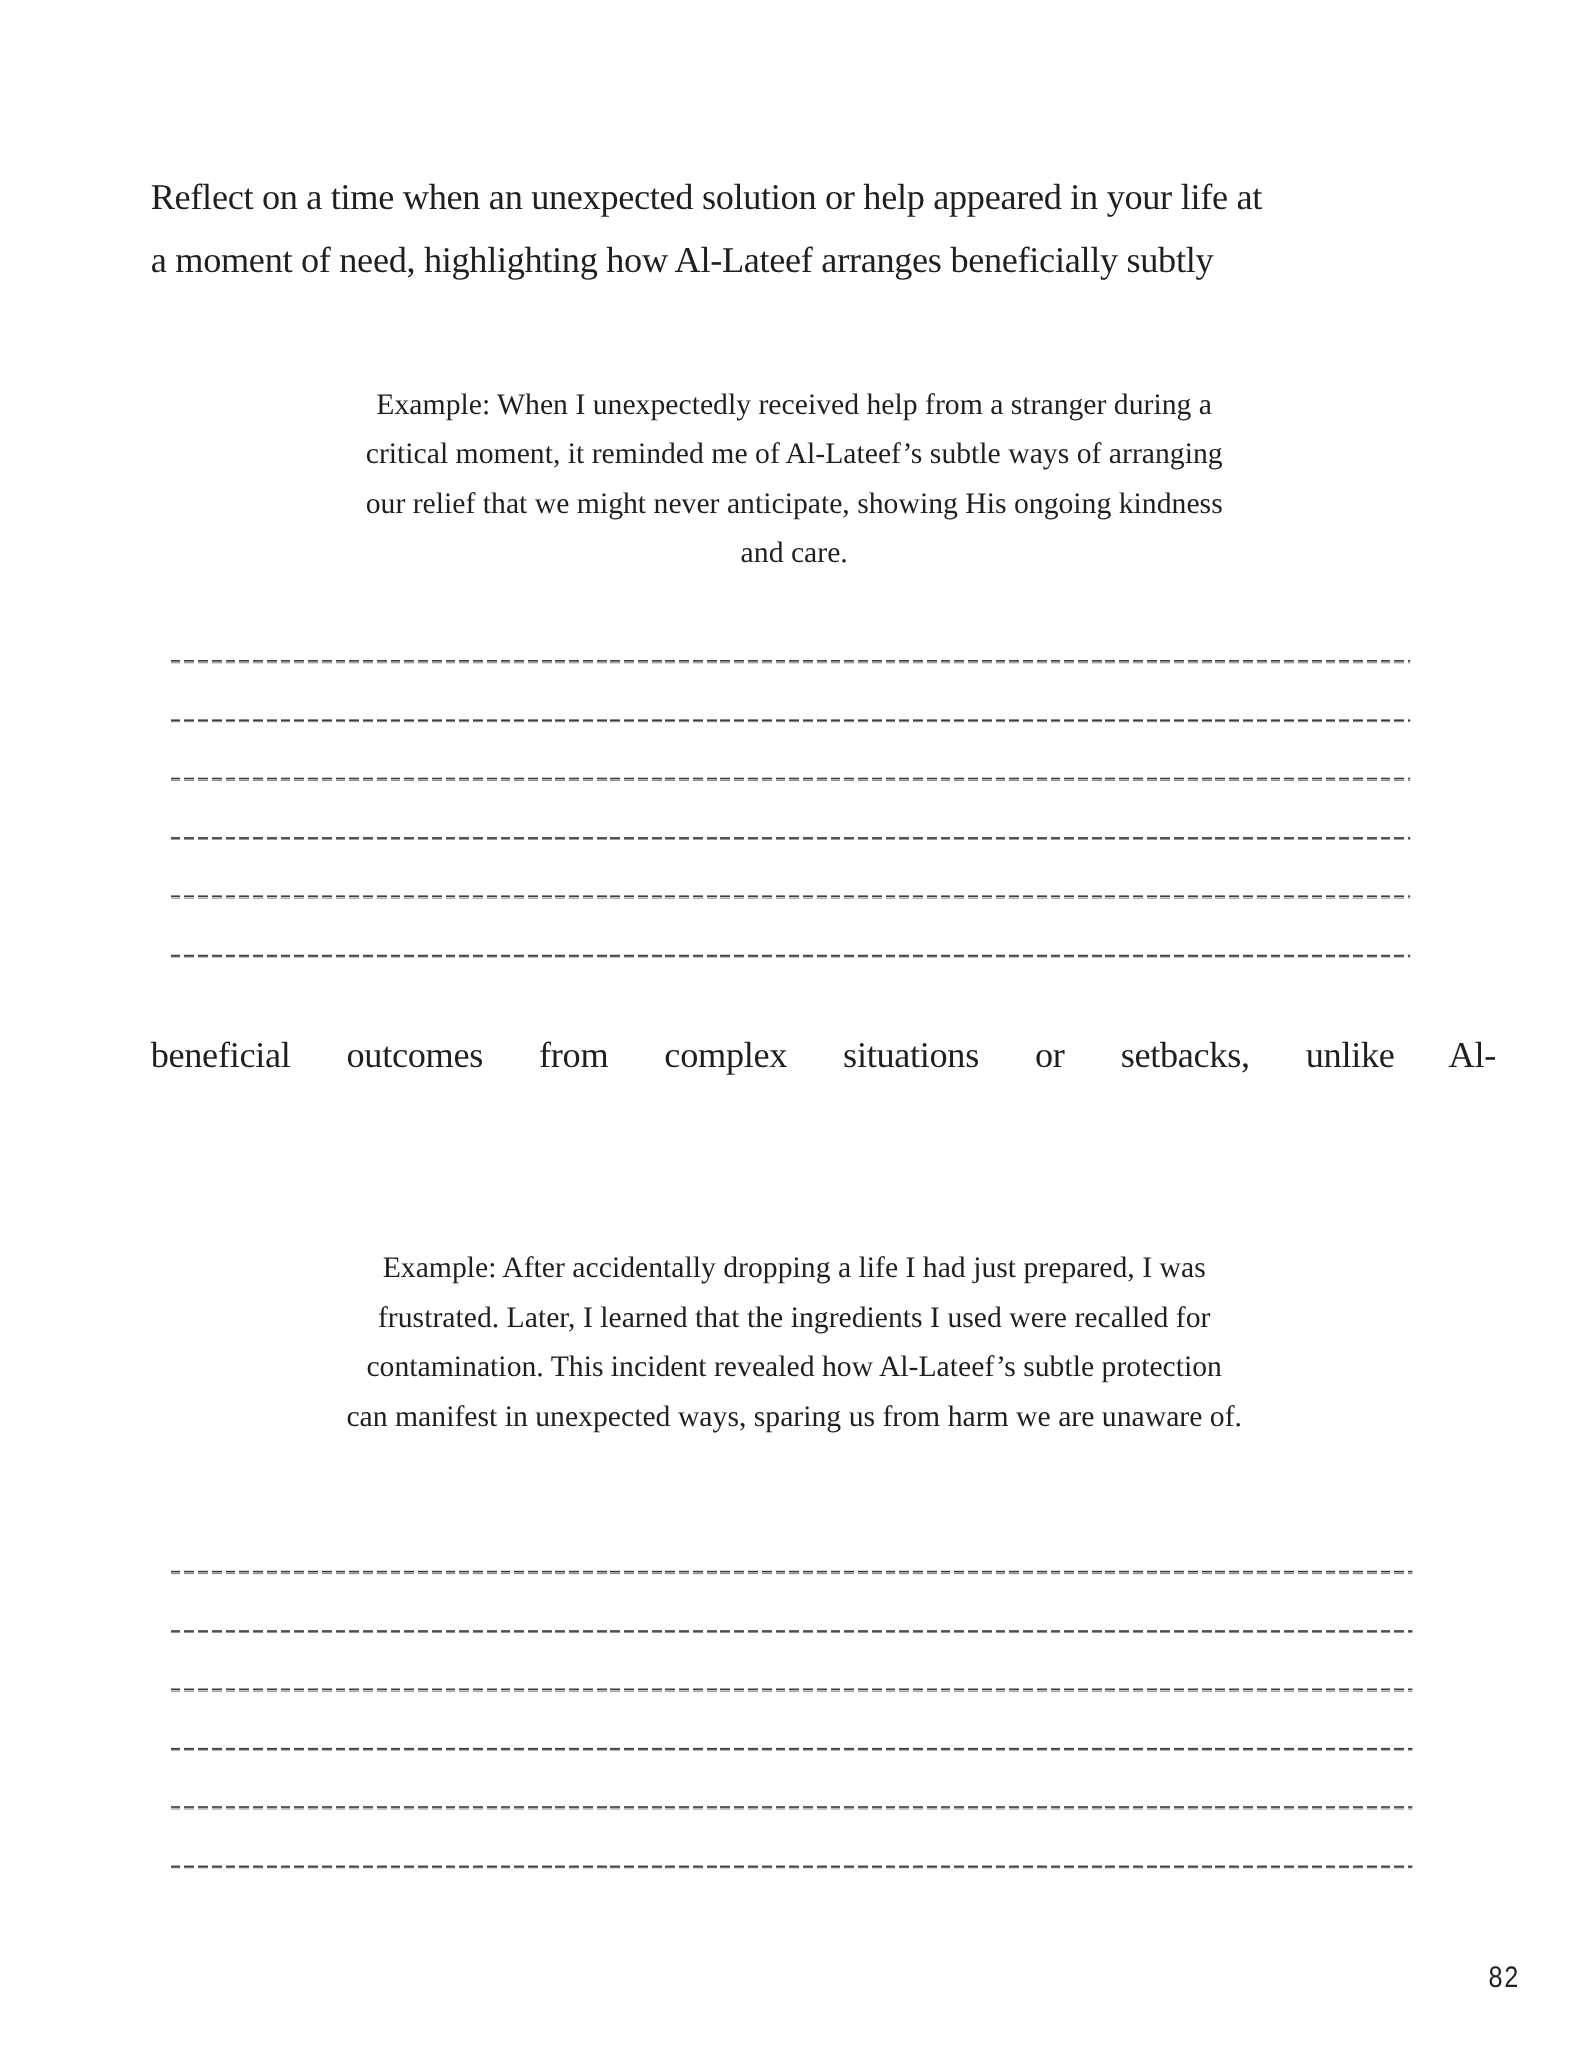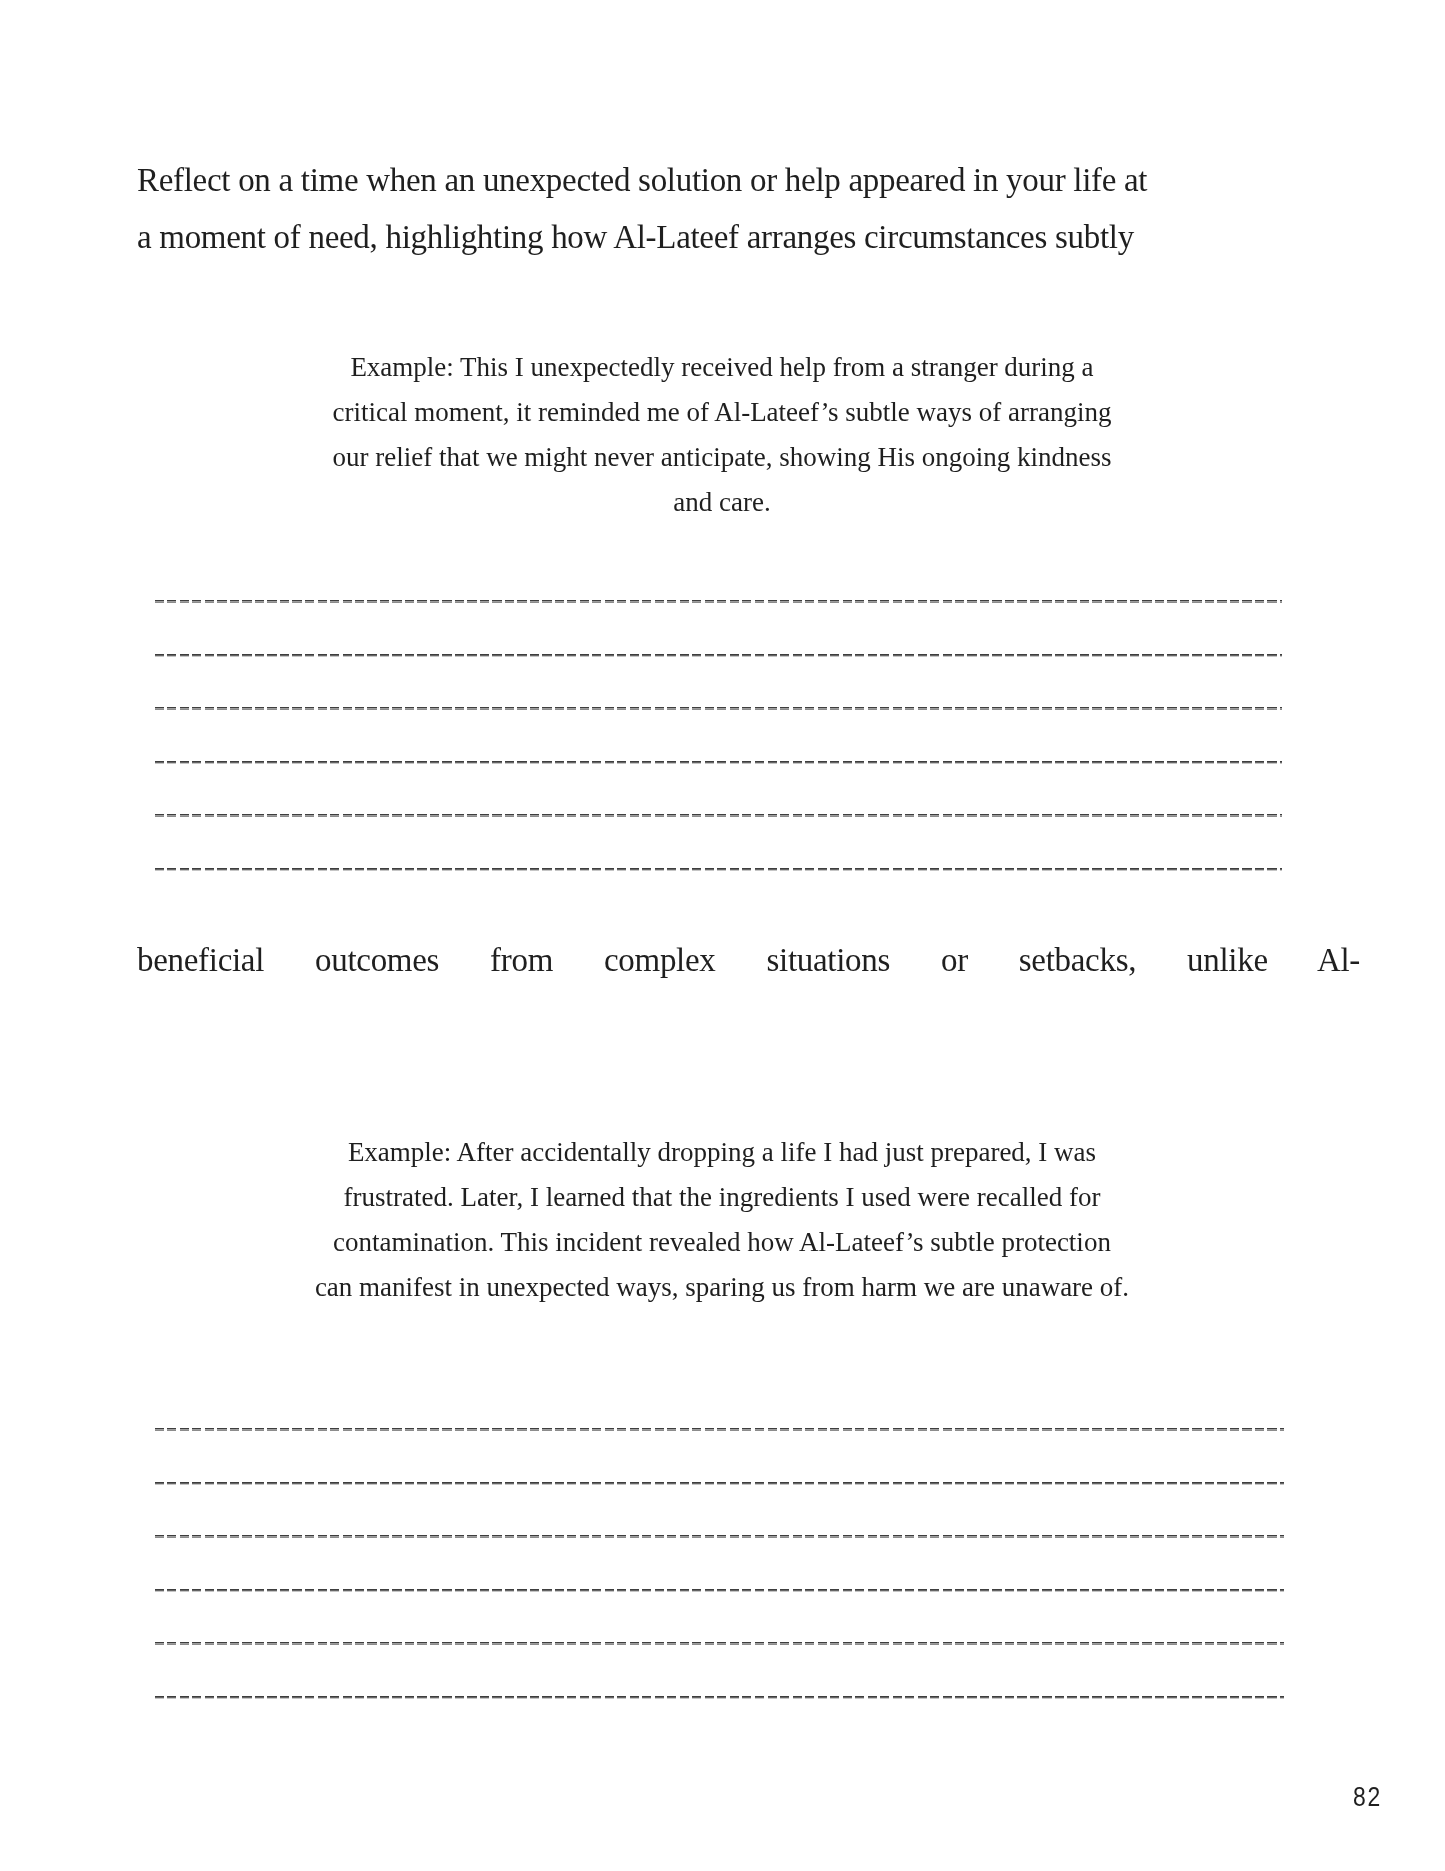--- a/index.html
+++ b/index.html
@@ -55,25 +55,25 @@
     transform-origin:100% 50%;
   }
 </style>
 </head>
 <body>
 
 <div class="page">
 
   <section class="prompt p1">
     <div class="tline">Reflect on a time when an unexpected solution or help appeared in your life at</div>
-    <div class="tline">a moment of need, highlighting how Al-Lateef arranges circumstances subtly</div>
+    <div class="tline">a moment of need, highlighting how Al-Lateef arranges beneficially subtly</div>
   </section>
 
   <section class="example e1">
-    <div class="tline">Example: This I unexpectedly received help from a stranger during a</div>
+    <div class="tline">Example: When I unexpectedly received help from a stranger during a</div>
     <div class="tline">critical moment, it reminded me of Al-Lateef’s subtle ways of arranging</div>
     <div class="tline">our relief that we might never anticipate, showing His ongoing kindness</div>
     <div class="tline">and care.</div>
   </section>
 
   <section class="writing w1">
     <div class="wline"></div>
     <div class="wline"></div>
     <div class="wline"></div>
     <div class="wline"></div>

